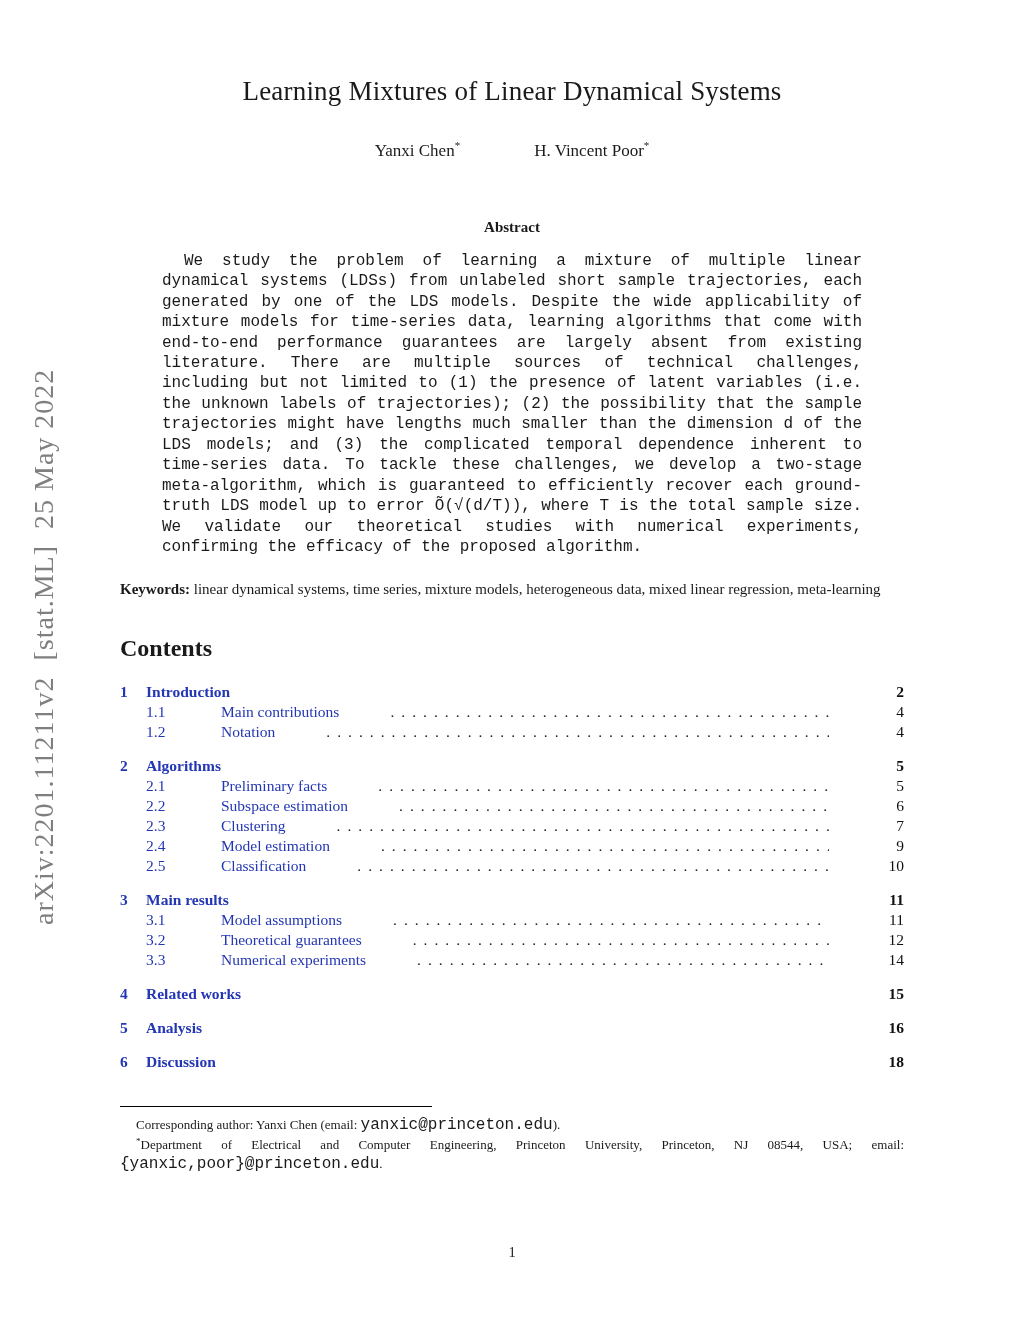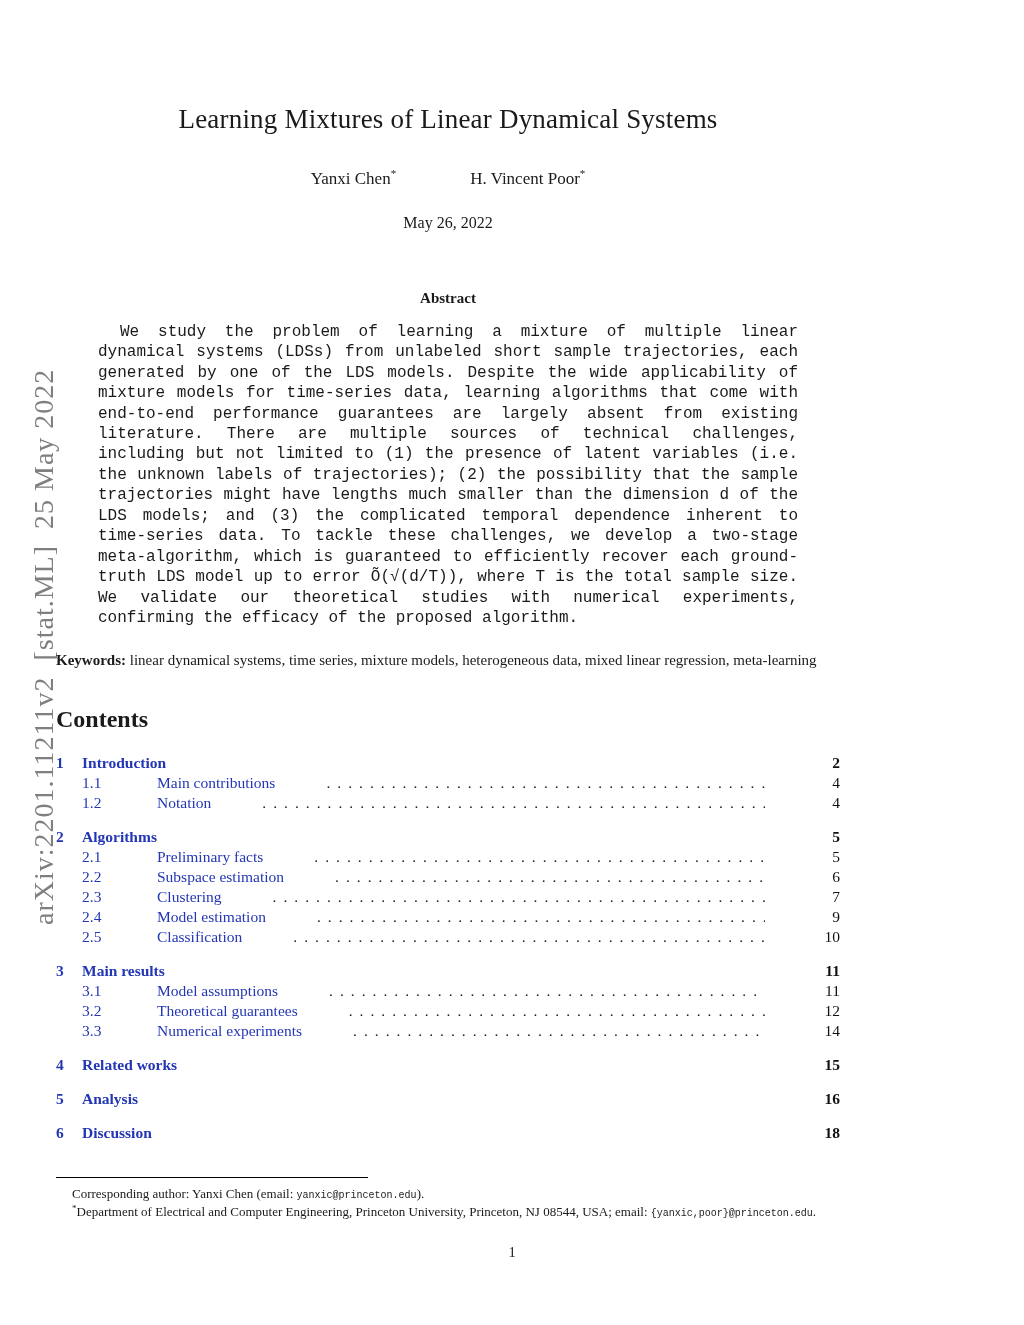--- a/index.html
+++ b/index.html
@@ -27,23 +27,23 @@
     transform: rotate(180deg);
     white-space: pre;
     font-size: 28px;
     color: var(--watermark);
     letter-spacing: 1px;
     text-align: center;
   }
 
   .content {
     position: relative;
-    margin: 0 56px;
+    margin: 0 120px;
     width: 784px;
-    padding-top: 104px;
+    padding-top: 76px;
   }
 
   h1.title {
     text-align: center;
     font-size: 27px;
     font-weight: 500;
     letter-spacing: 0.2px;
   }
 
   .authors {
@@ -133,21 +133,21 @@
     margin-top: 8px;
     font-size: 13px;
     line-height: 1.28;
   }
   .footnote p {
     text-indent: 16px;
     text-align: justify;
   }
   .footnote code {
     font-family: "Liberation Mono", "DejaVu Sans Mono", monospace;
-    font-size: 10px;
+    font-size: 16px;
   }
   .footnote sup { font-size: 9px; }
 
   .pageno {
     position: absolute;
     bottom: 64px;
     left: 0; right: 0;
     text-align: center;
     font-size: 14.5px;
   }
@@ -161,21 +161,20 @@
 
   <main class="content">
 
     <h1 class="title">Learning Mixtures of Linear Dynamical Systems</h1>
 
     <div class="authors">
       <span class="author"><span>Yanxi Chen</span><sup>*</sup></span>
       <span class="author"><span>H. Vincent Poor</span><sup>*</sup></span>
     </div>
 
-    <div class="date">May 26, 2022</div>
 
     <div class="abstract">
       <div class="abs-head">Abstract</div>
       <p class="abs-text">We study the problem of learning a mixture of multiple linear dynamical systems (LDSs) from unlabeled short sample trajectories, each generated by one of the LDS models. Despite the wide applicability of mixture models for time-series data, learning algorithms that come with end-to-end performance guarantees are largely absent from existing literature. There are multiple sources of technical challenges, including but not limited to (1) the presence of latent variables (i.e. the unknown labels of trajectories); (2) the possibility that the sample trajectories might have lengths much smaller than the dimension d of the LDS models; and (3) the complicated temporal dependence inherent to time-series data. To tackle these challenges, we develop a two-stage meta-algorithm, which is guaranteed to efficiently recover each ground-truth LDS model up to error Õ(√(d/T)), where T is the total sample size. We validate our theoretical studies with numerical experiments, confirming the efficacy of the proposed algorithm.</p>
     </div>
 
     <p class="keywords"><b>Keywords:</b> <span>linear dynamical systems, time series, mixture models, heterogeneous data, mixed linear regression, meta-learning</span></p>
 
     <h2 class="contents-heading">Contents</h2>
 

